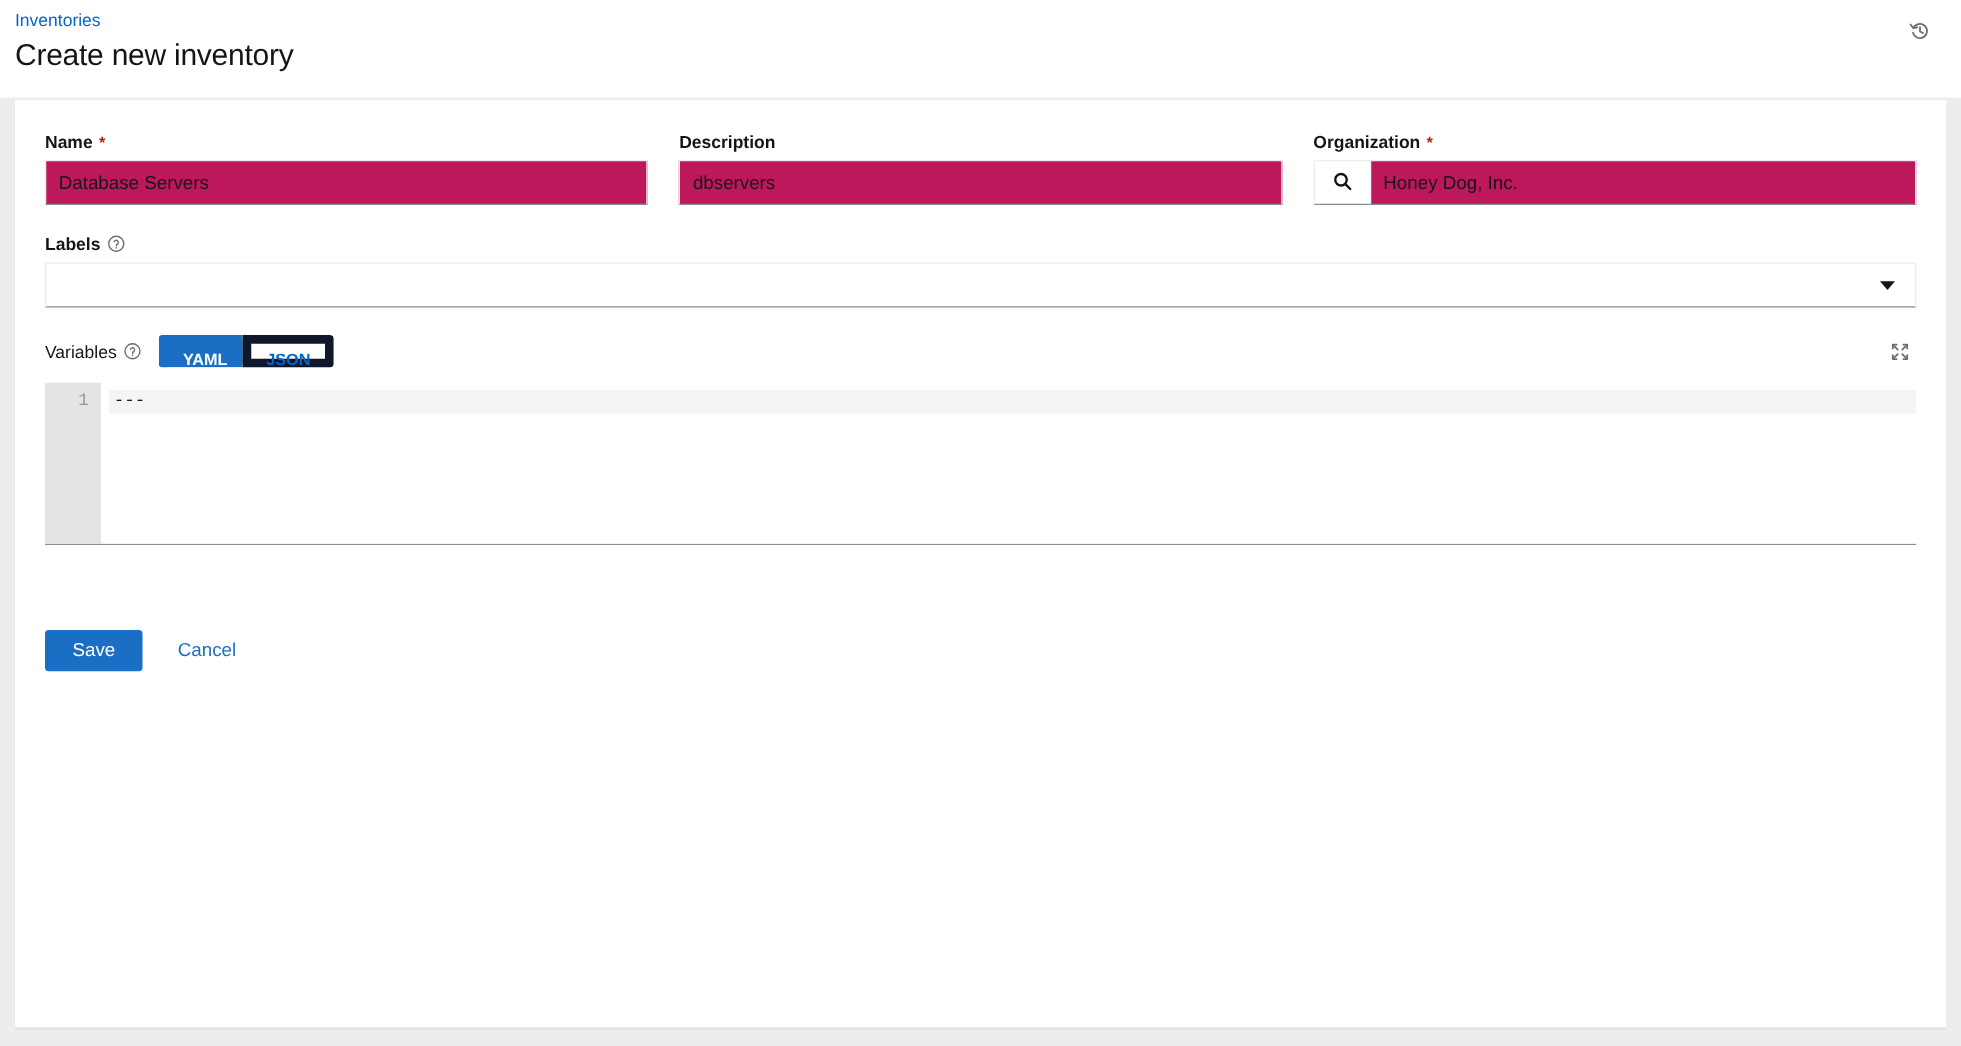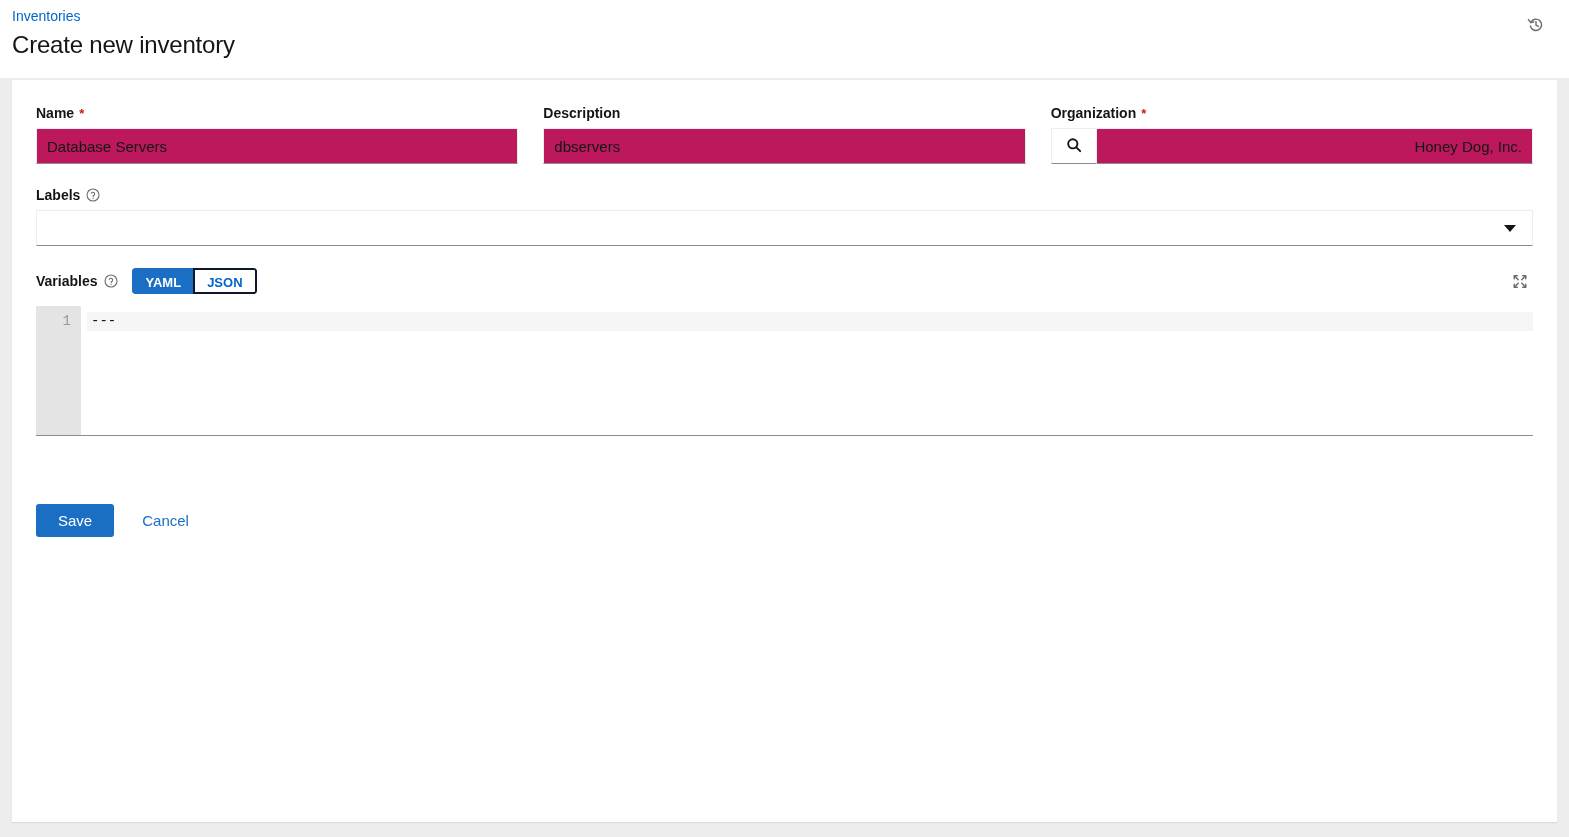--- a/index.html
+++ b/index.html
@@ -134,21 +134,20 @@
     display: flex;
     align-items: center;
     justify-content: center;
     cursor: pointer;
     color: #151515;
     padding: 0;
   }
   .input-group .txt-input {
     border-left: none;
     flex: 1 1 auto;
-    text-align: right;
   }
 
   
   .full-row { grid-column: 1 / -1; }
   .select-toggle {
     position: relative;
     width: 100%;
     height: 36px;
     border: 1px solid #ededed;
     border-bottom: 1px solid #8a8d90;
@@ -199,38 +198,38 @@
   }
 
   
   .vars-header {
     display: flex;
     align-items: center;
     margin-bottom: 12px;
   }
   .vars-title {
     font-size: 14px;
-    font-weight: bold;
+    font-weight: normal;
     color: #151515;
     display: flex;
     align-items: center;
   }
   .toggle-group {
     display: flex;
     margin-left: 14px;
     border-radius: 3px;
     overflow: hidden;
   }
   .toggle-btn {
     font-size: 13px;
     font-weight: bold;
     padding: 4px 12px;
     height: 26px;
     line-height: 18px;
-    border: 2px solid #0f172a;
+    border: 7px solid #0f172a;
     background: #ffffff;
     color: #0066cc;
     cursor: pointer;
     font-family: "Liberation Sans", sans-serif;
   }
   .toggle-btn:first-child { border-radius: 3px 0 0 3px; border-right: none; }
   .toggle-btn:last-child  { border-radius: 0 3px 3px 0; }
   .toggle-btn.active {
     background: #1a6ec4;
     color: #ffffff;

